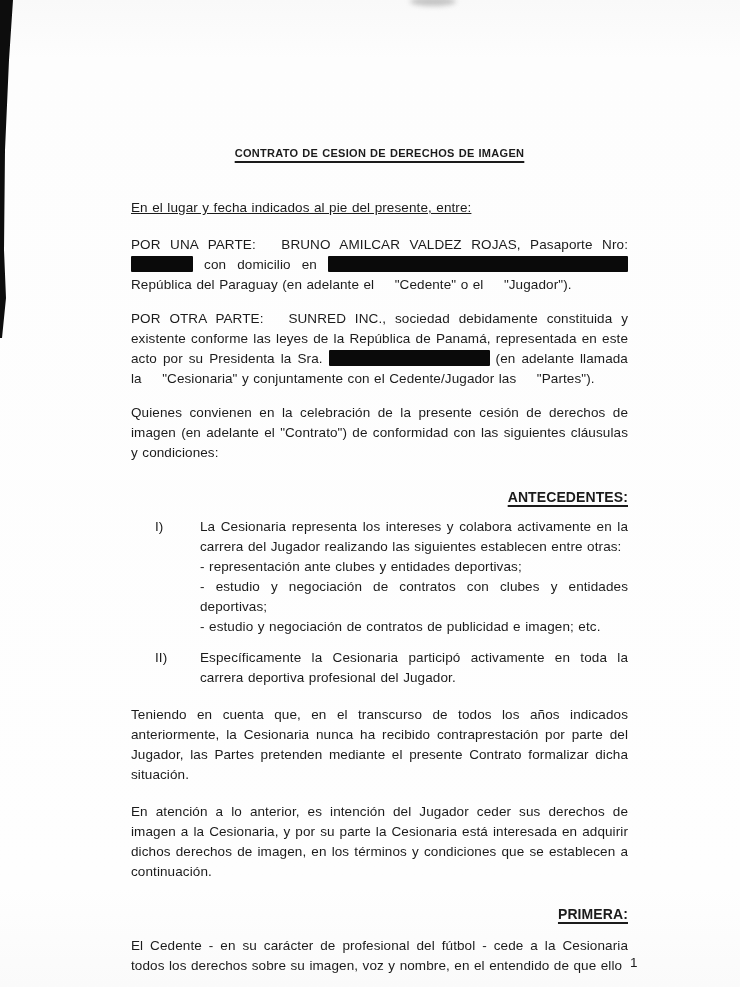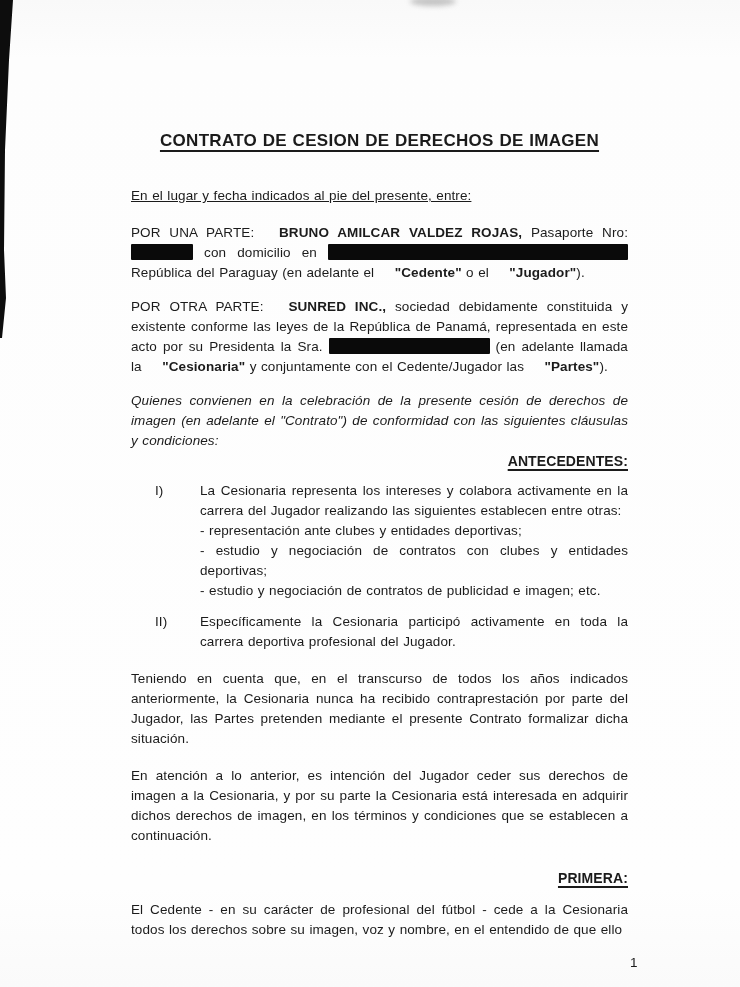--- a/index.html
+++ b/index.html
@@ -28,46 +28,46 @@
   .content {
     position:absolute; left:131px; top:127px; width:497px;
     color:#1b1b1b;
     font-size:13.5px; line-height:20px;
     text-align:justify;
     word-spacing:0.6px;
     letter-spacing:0.1px;
     filter:blur(0.3px);
   }
   .doc-title {
-    margin:4px 0 35px 0;
+    margin:16px 0 35px 0;
     text-align:center;
-    font-size:17px; font-weight:bold; letter-spacing:0.3px;
+    font-size:11px; font-weight:bold; letter-spacing:0.3px;
     text-decoration:underline;
     text-decoration-thickness:2px;
     text-underline-offset:3.5px;
   }
   p { margin:0; }
   .intro        { margin-bottom:17px;text-decoration:underline; }
   .party        { margin-bottom:14px; }
-  .agreement    { margin-bottom:0;font-style:italic; }
+  .agreement    { margin-bottom:24px; }
   .section-heading {
     font-weight:bold; font-size:14px;
     text-decoration:underline;
     text-decoration-thickness:2px;
     text-underline-offset:3px;
     margin:0 0 10px 0;
     text-align:right;
   }
   .heading-primera { margin-bottom:12px; }
   .recitals { margin-bottom:22px; }
   .ritem { display:flex; margin-bottom:17px; }
   .ritem:nth-child(1) { margin-bottom:11px; }
   .rnum { flex:0 0 69px; padding-left:24px; box-sizing:border-box; text-align:left; }
   .rbody { flex:1 1 auto; text-align:justify; }
-  .b { font-weight:bold;padding-left:16px; }
+  .b { font-weight:normal;padding-left:16px; }
   .redact {
     display:inline-block;
     background:#0a0a0a;
     height:16px;
     vertical-align:-3px;
     border-radius:1px;
   }
   .page-number {
     position:absolute; left:630px; top:955px;
     color:#1b1b1b; font-size:13.5px; filter:blur(0.3px);

